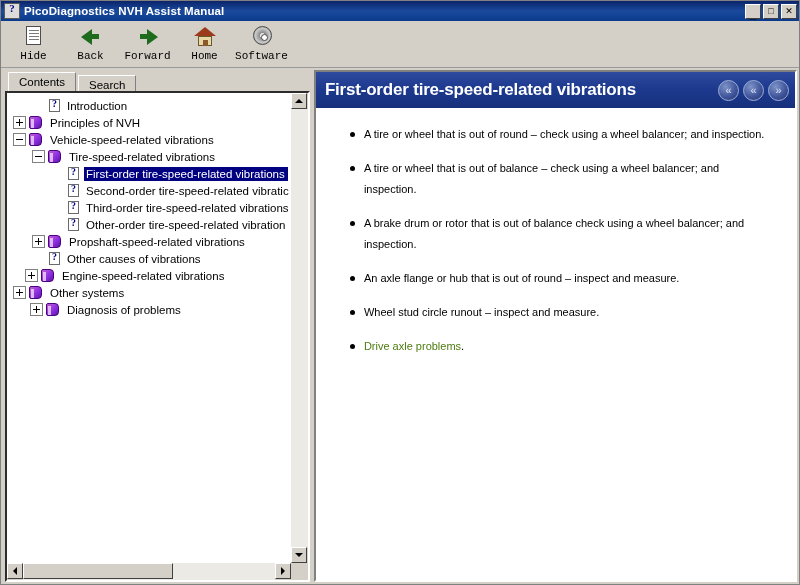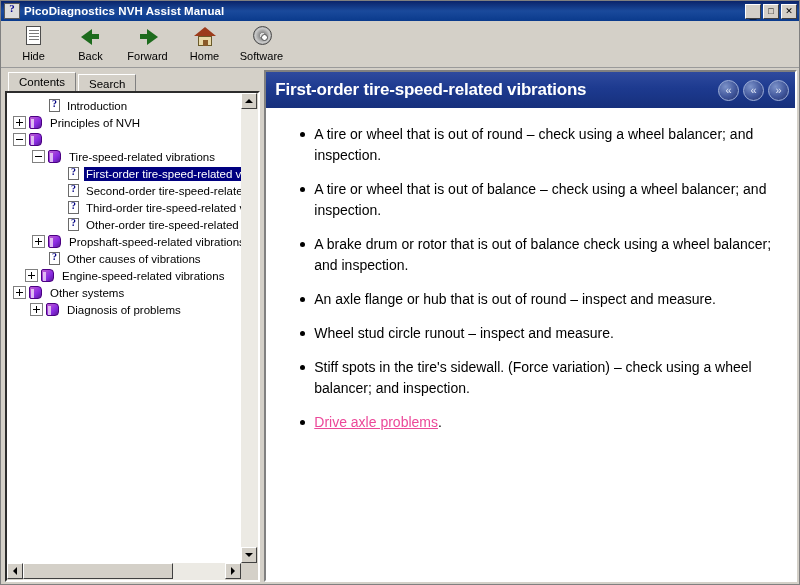--- a/index.html
+++ b/index.html
@@ -65,20 +65,21 @@
   }
   .tb-btn.min span { top: 72%; font-size: 12px; font-weight: bold; }
 
   
   .toolbar {
     height: 47px;
     background: #d4d0c8;
     display: flex; align-items: flex-start;
     padding: 2px 0 0 4px;
     border-bottom: 1px solid #9a9a9a;
+    font-family: Liberation Mono, monospace;
   }
   .tbitem {
     width: 57px; height: 44px;
     display: flex; flex-direction: column;
     align-items: center; justify-content: flex-start;
     padding-top: 2px;
     cursor: default;
   }
   .tbitem .glyph {
     width: 26px; height: 24px;
@@ -169,21 +170,21 @@
     padding: 2px 2px 0 4px;
     gap: 4px;
   }
 
   
   .navpane {
     width: 322px;
     display: flex; flex-direction: column;
   }
   .tabs {
-    display: flex; align-items: center;
+    display: flex; align-items: flex-end;
     height: 21px;
     padding-left: 3px;
   }
   .tab {
     height: 20px;
     padding: 0 10px;
     font-size: 11.5px;
     line-height: 19px;
     background: #d4d0c8;
     border: 1px solid;
@@ -361,37 +362,36 @@
     color: #000;
     line-height: 21px;
     margin: 0 0 12px 0;
   }
   ul.bullets {
     margin: 0; padding: 0 0 0 16px;
     list-style: none;
   }
   ul.bullets li {
     position: relative;
-    font-size: 14px;
+    font-size: 11px;
     line-height: 21px;
     color: #000;
     margin-bottom: 13px;
     padding-left: 14px;
   }
   ul.bullets li::before {
     content: "";
     position: absolute;
     left: 0; top: 8px;
     width: 5px; height: 5px;
     border-radius: 50%;
     background: #000;
   }
   .link {
-    color: #ec4899;
-    text-decoration: underline;
+    color: #4d7c0f;
     cursor: pointer;
     margin-top: 42px;
   }
 </style>
 </head>
 <body>
 
 <div id="app">
 
   <div class="titlebar">
@@ -482,20 +482,21 @@
                 <div class="bk"></div>
               </div>
             <div class="label">Principles of NVH</div>
           </div>
 
           <div class="node" style="padding-left:0px">
             <div class="expander has"></div>
             <div class="bookicon">
                 <div class="bk"></div>
               </div>
+            <div class="label">Vehicle-speed-related vibrations</div>
           </div>
 
           <div class="node" style="padding-left:19px">
             <div class="expander has"></div>
             <div class="bookicon">
                 <div class="bk"></div>
               </div>
             <div class="label">Tire-speed-related vibrations</div>
           </div>
 
@@ -613,20 +614,19 @@
         </div>
       </div>
 
       <div class="topic-body">
         <ul class="bullets">
           <li>A tire or wheel that is out of round – check using a wheel balancer; and inspection.</li>
           <li>A tire or wheel that is out of balance – check using a wheel balancer; and inspection.</li>
           <li>A brake drum or rotor that is out of balance check using a wheel balancer; and inspection.</li>
           <li>An axle flange or hub that is out of round – inspect and measure.</li>
           <li>Wheel stud circle runout – inspect and measure.</li>
-          <li>Stiff spots in the tire's sidewall. (Force variation) – check using a wheel balancer; and inspection.</li>
           <li><span class="link">Drive axle problems</span><span>.</span></li>
         </ul>
       </div>
     </div>
 
   </div>
 </div>
 
 </body></html>

